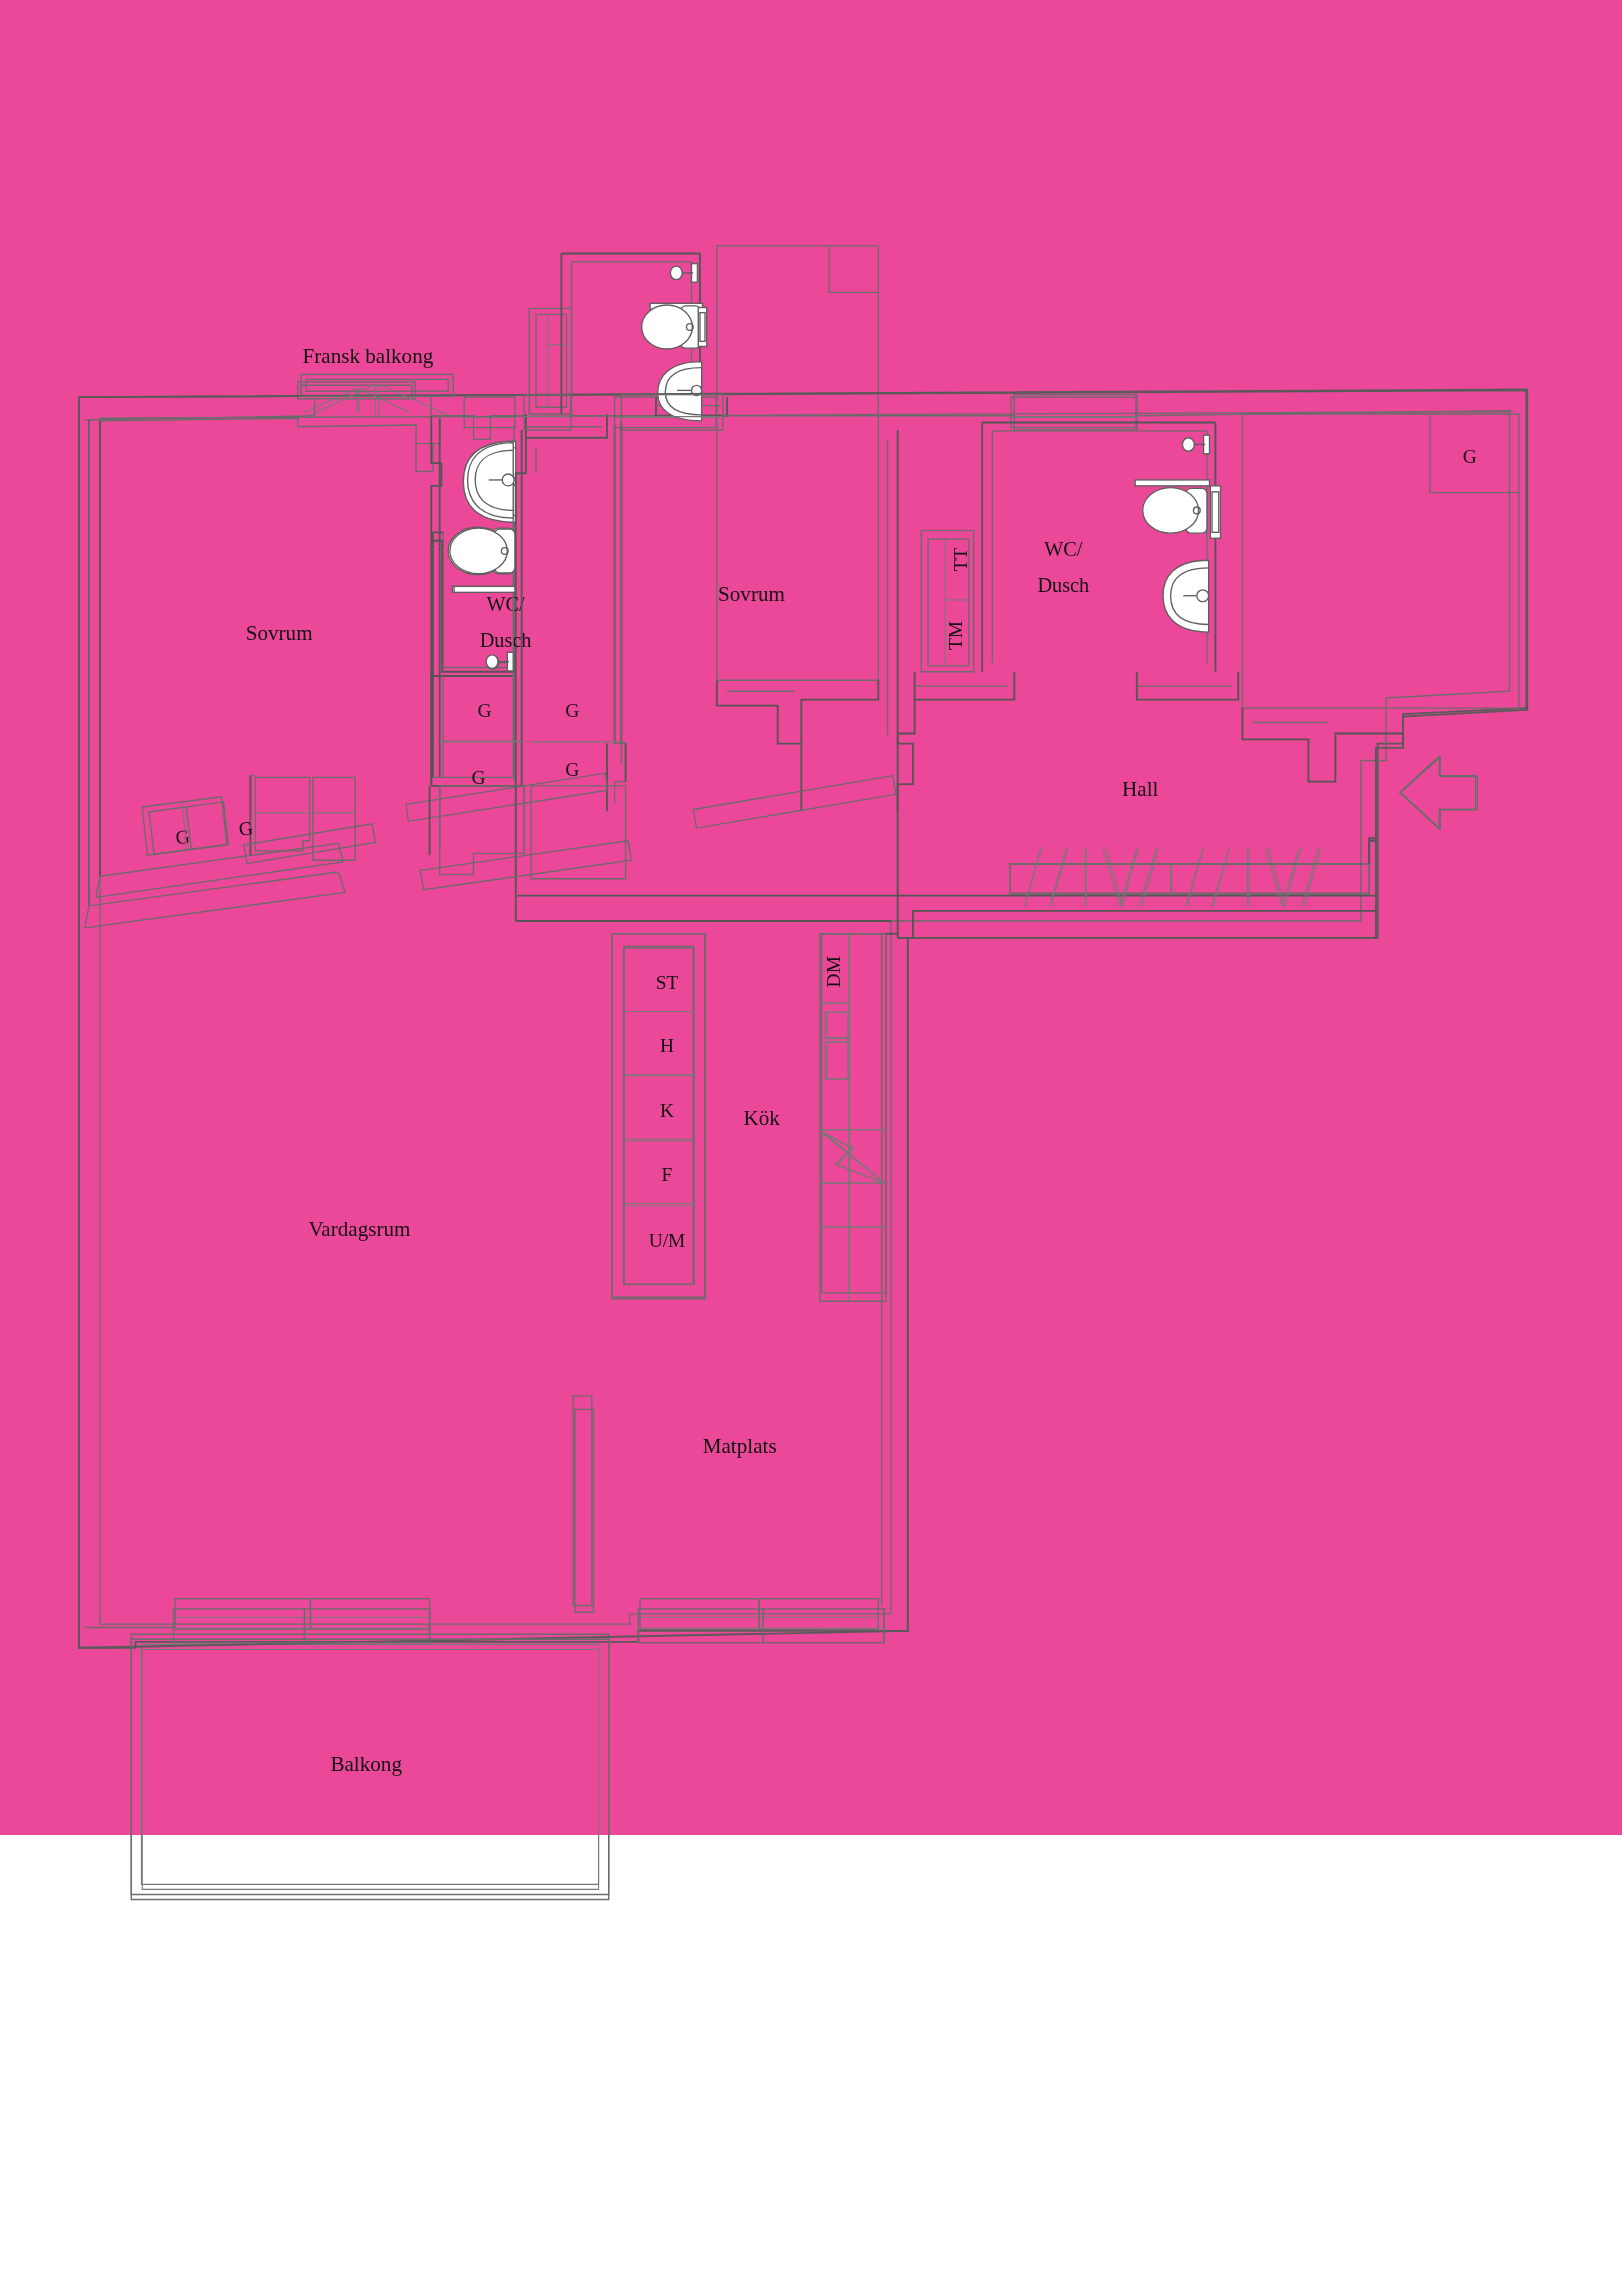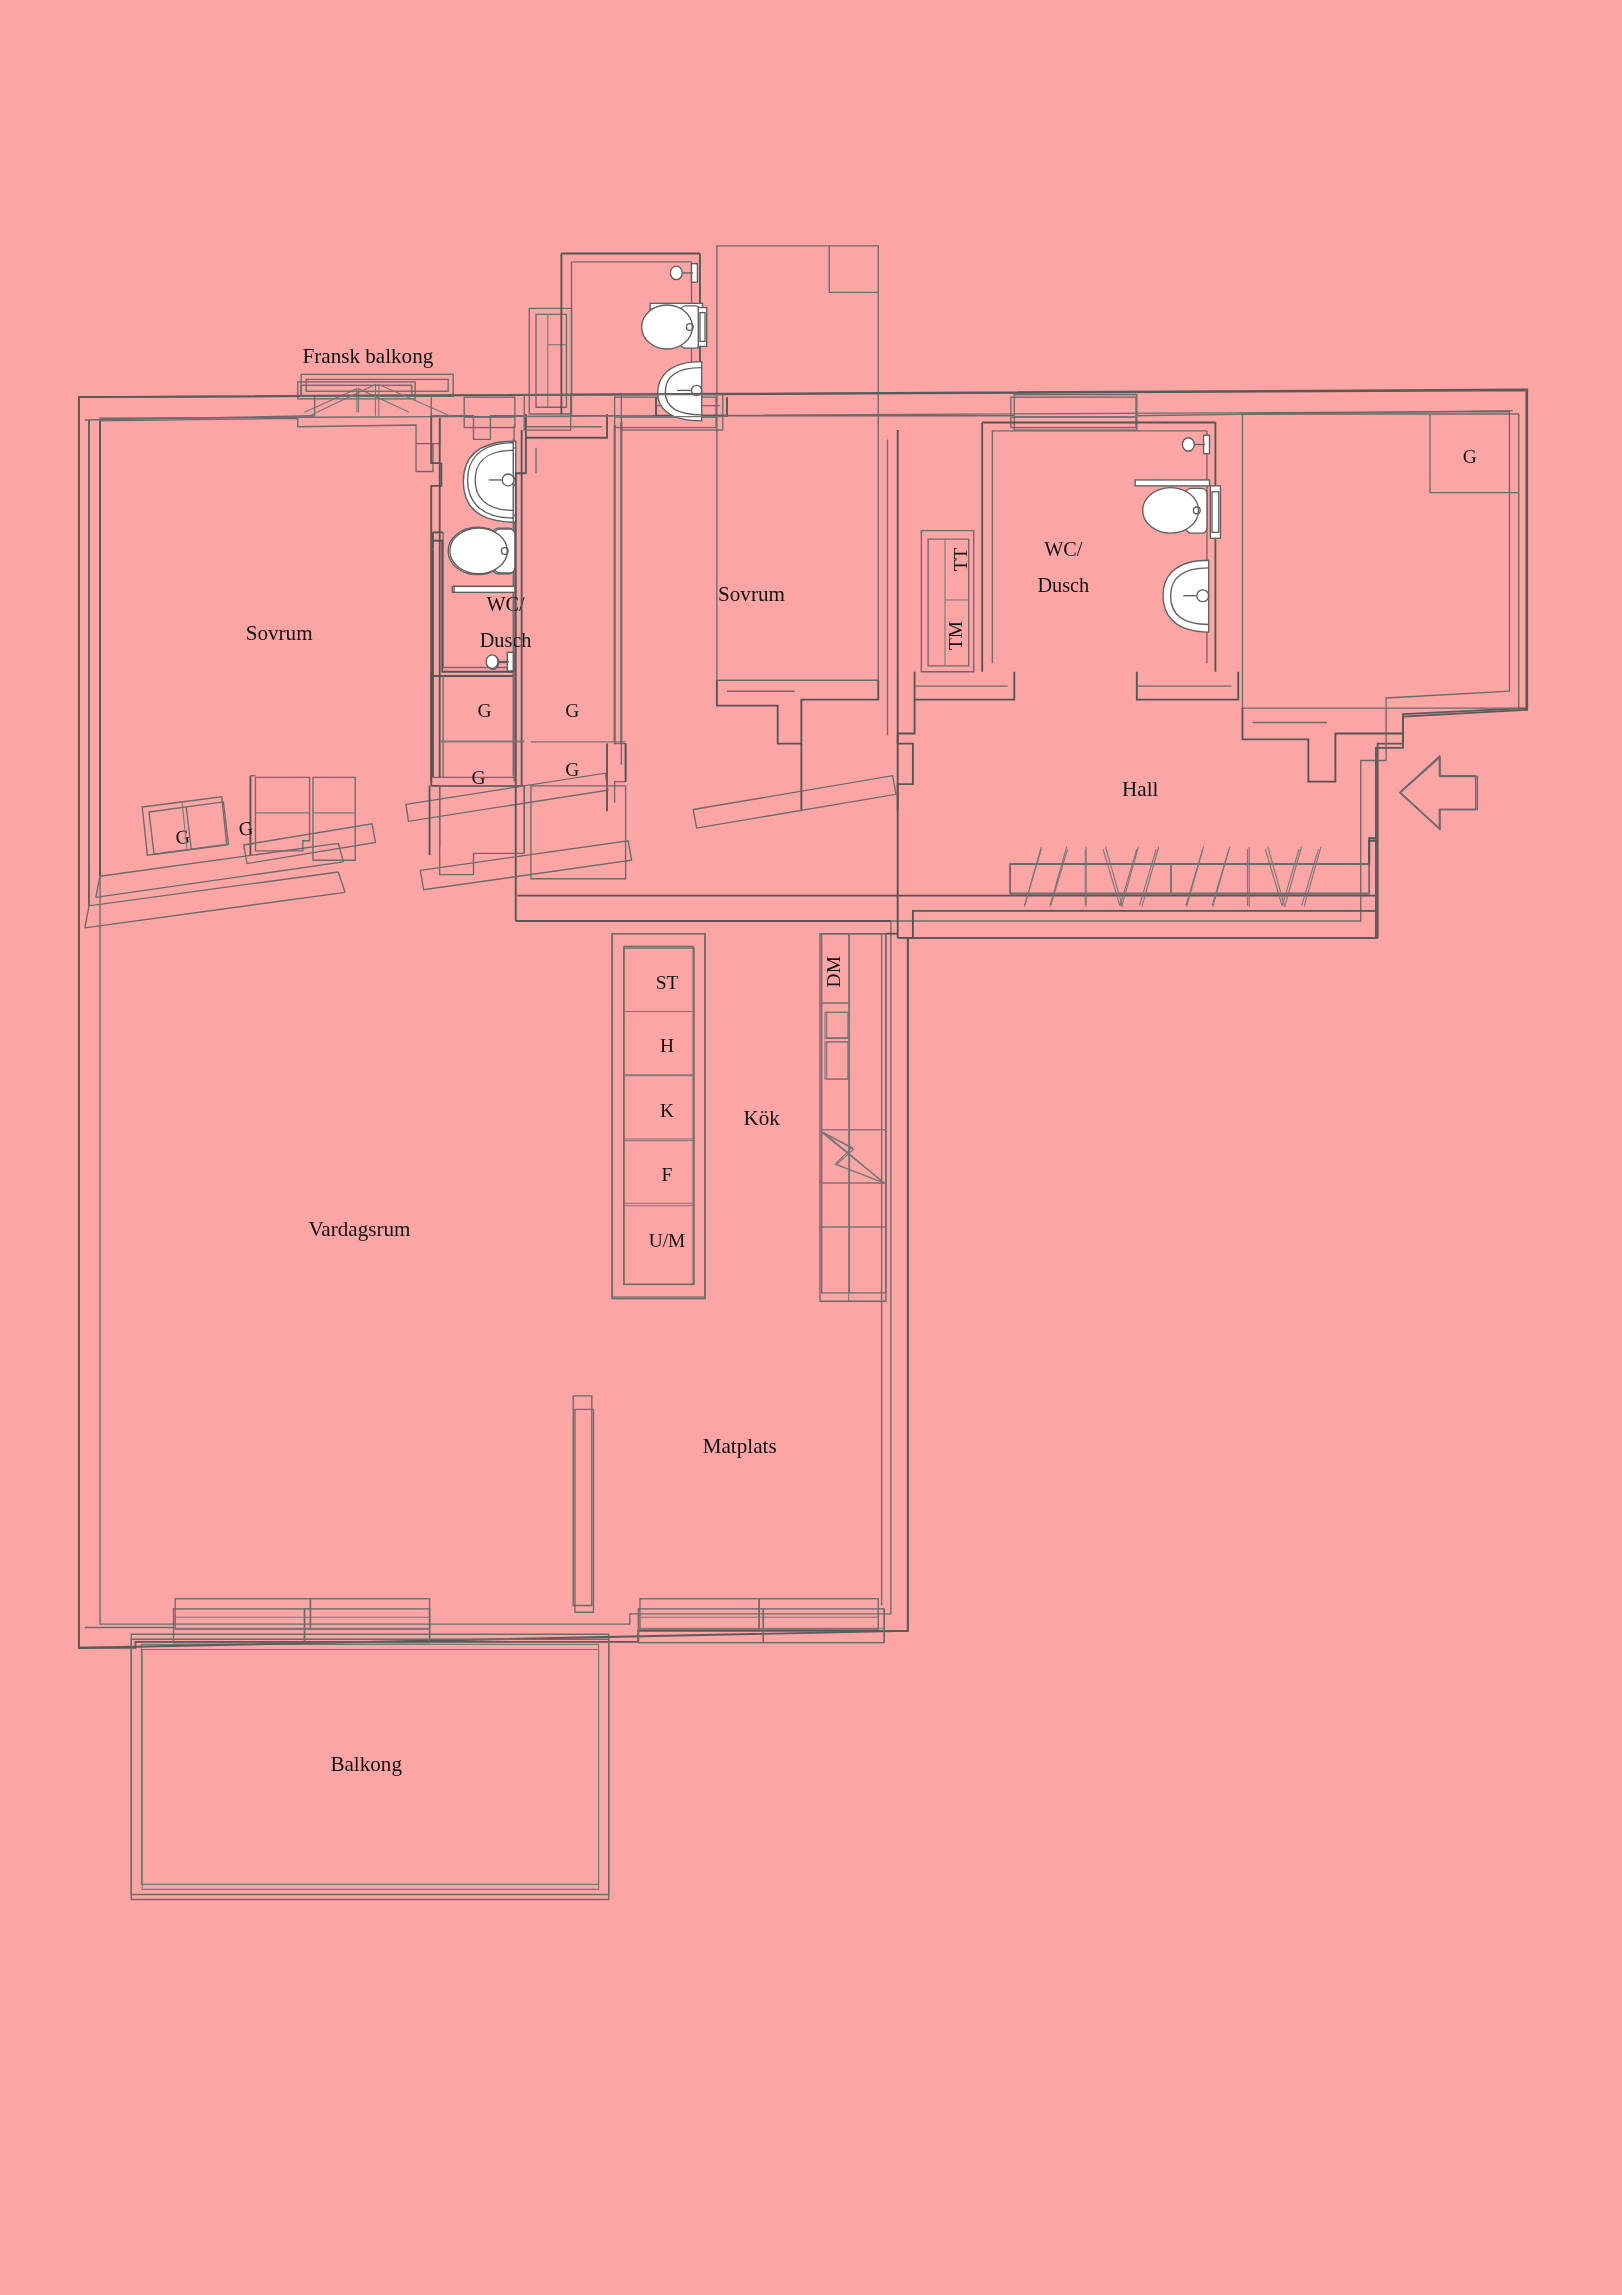--- a/index.html
+++ b/index.html
@@ -11,22 +11,22 @@
   body {
     width: 1623px;
     height: 2295px;
     font-family: "Liberation Serif", "DejaVu Serif", serif;
     color: #111111;
     overflow: hidden;
   }
   #floorplan-root {
     position: relative;
     width: 1623px;
-    height: 2295px;
-    background: #fca5a5;
+    height: 1835px;
+    background: #ec4899;
   }
   svg.plan {
     position: absolute;
     left: 0;
     top: 0;
     width: 1623px;
     height: 2295px;
     display: block;
   }
   

